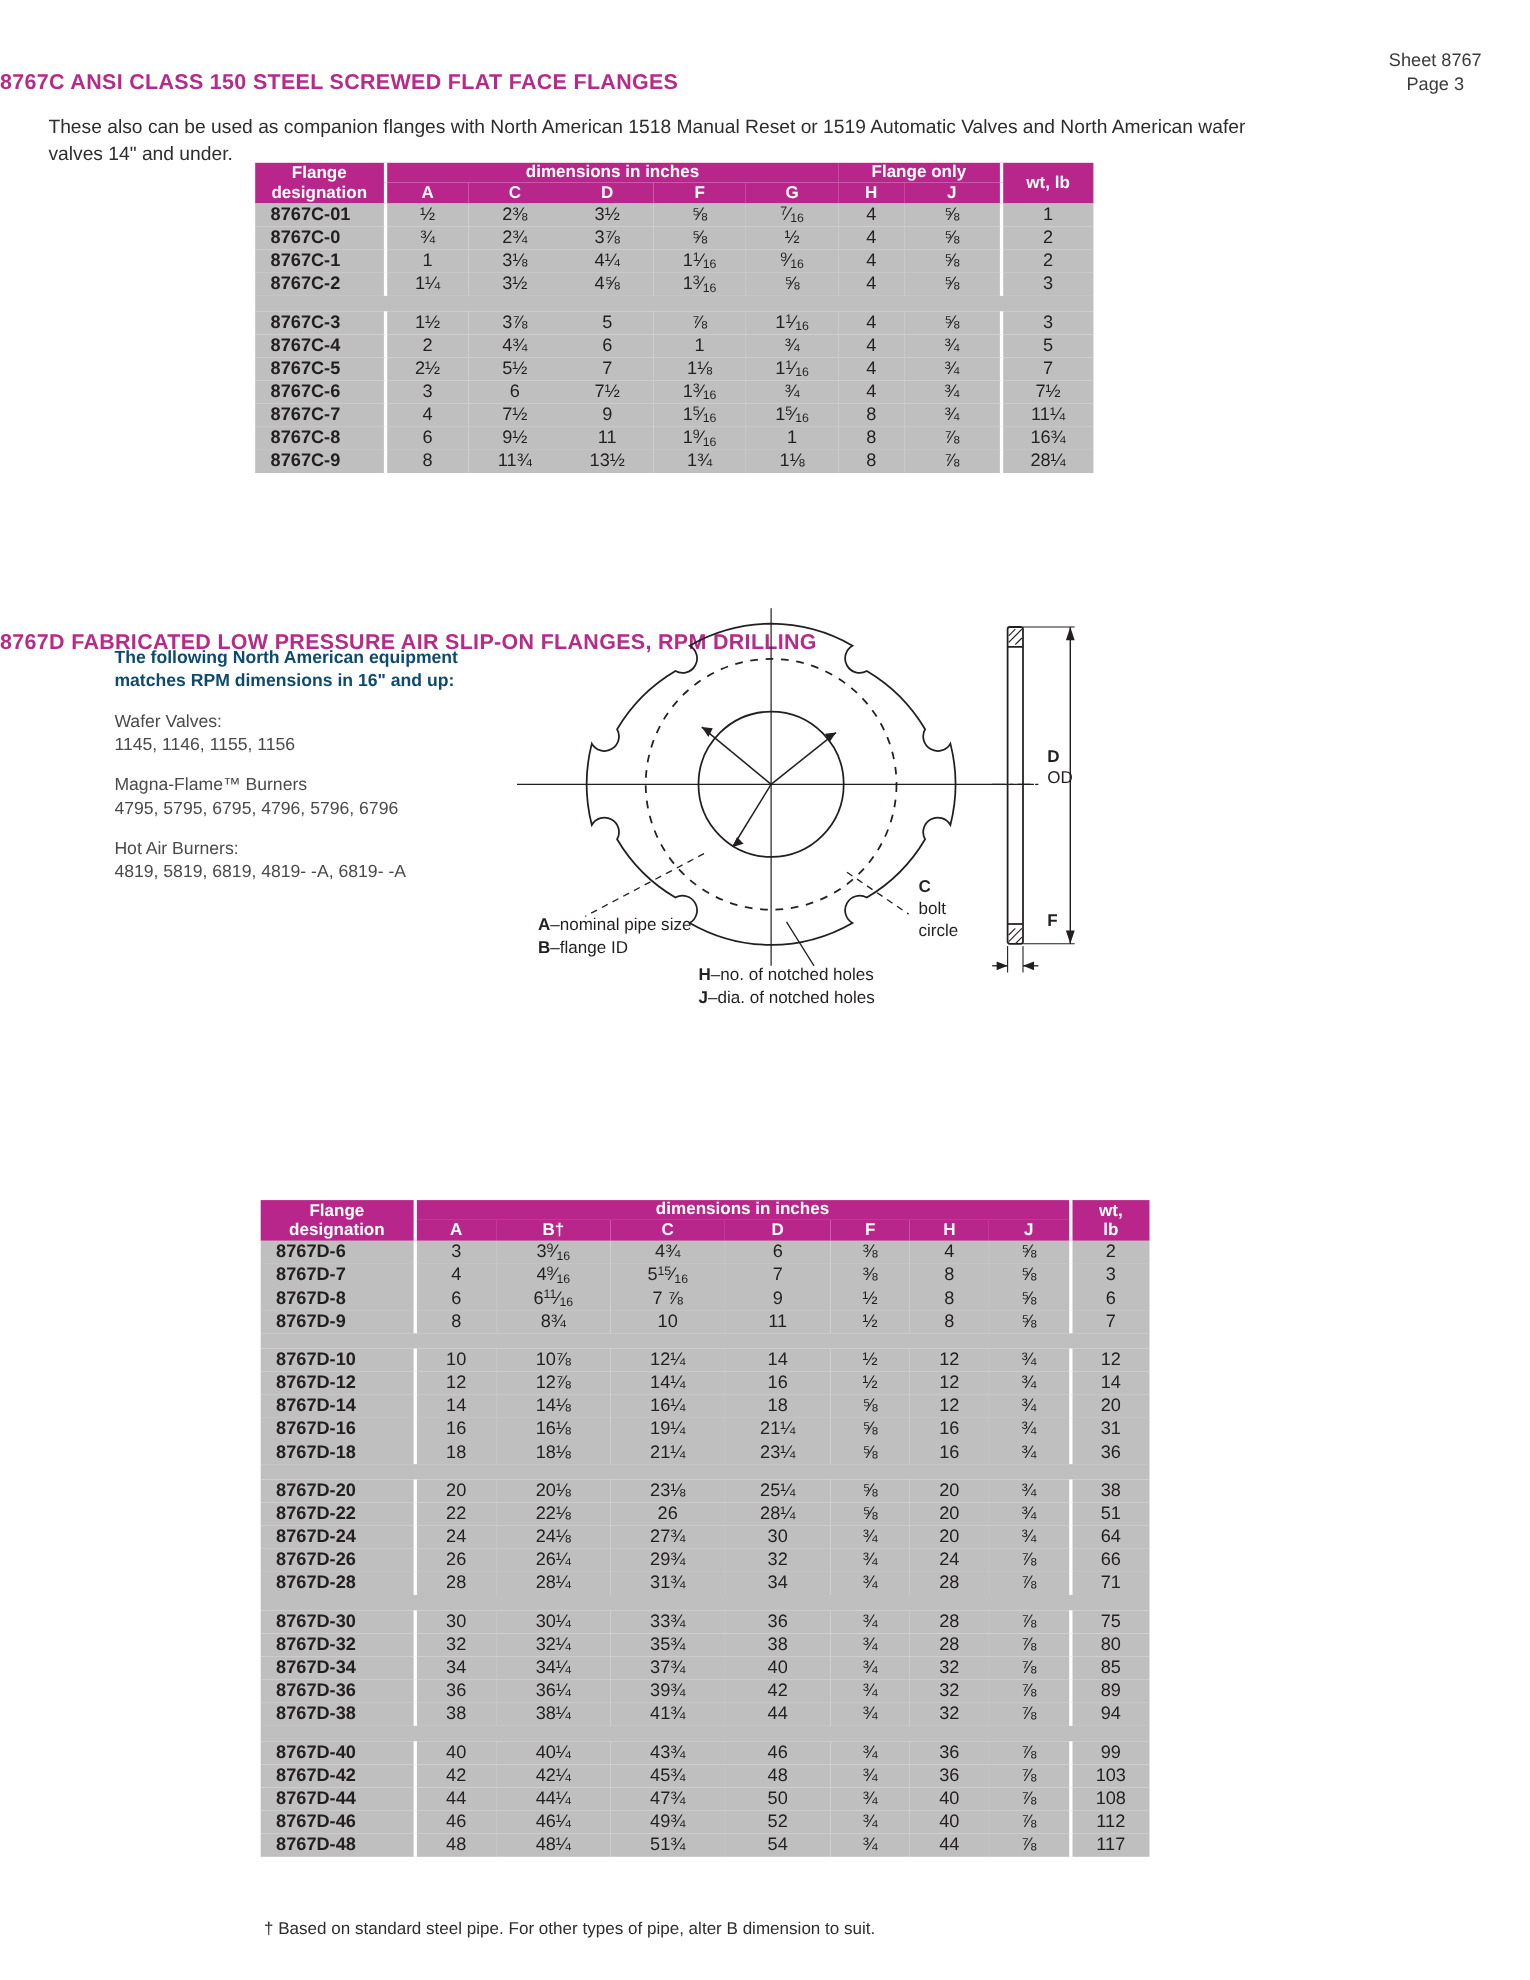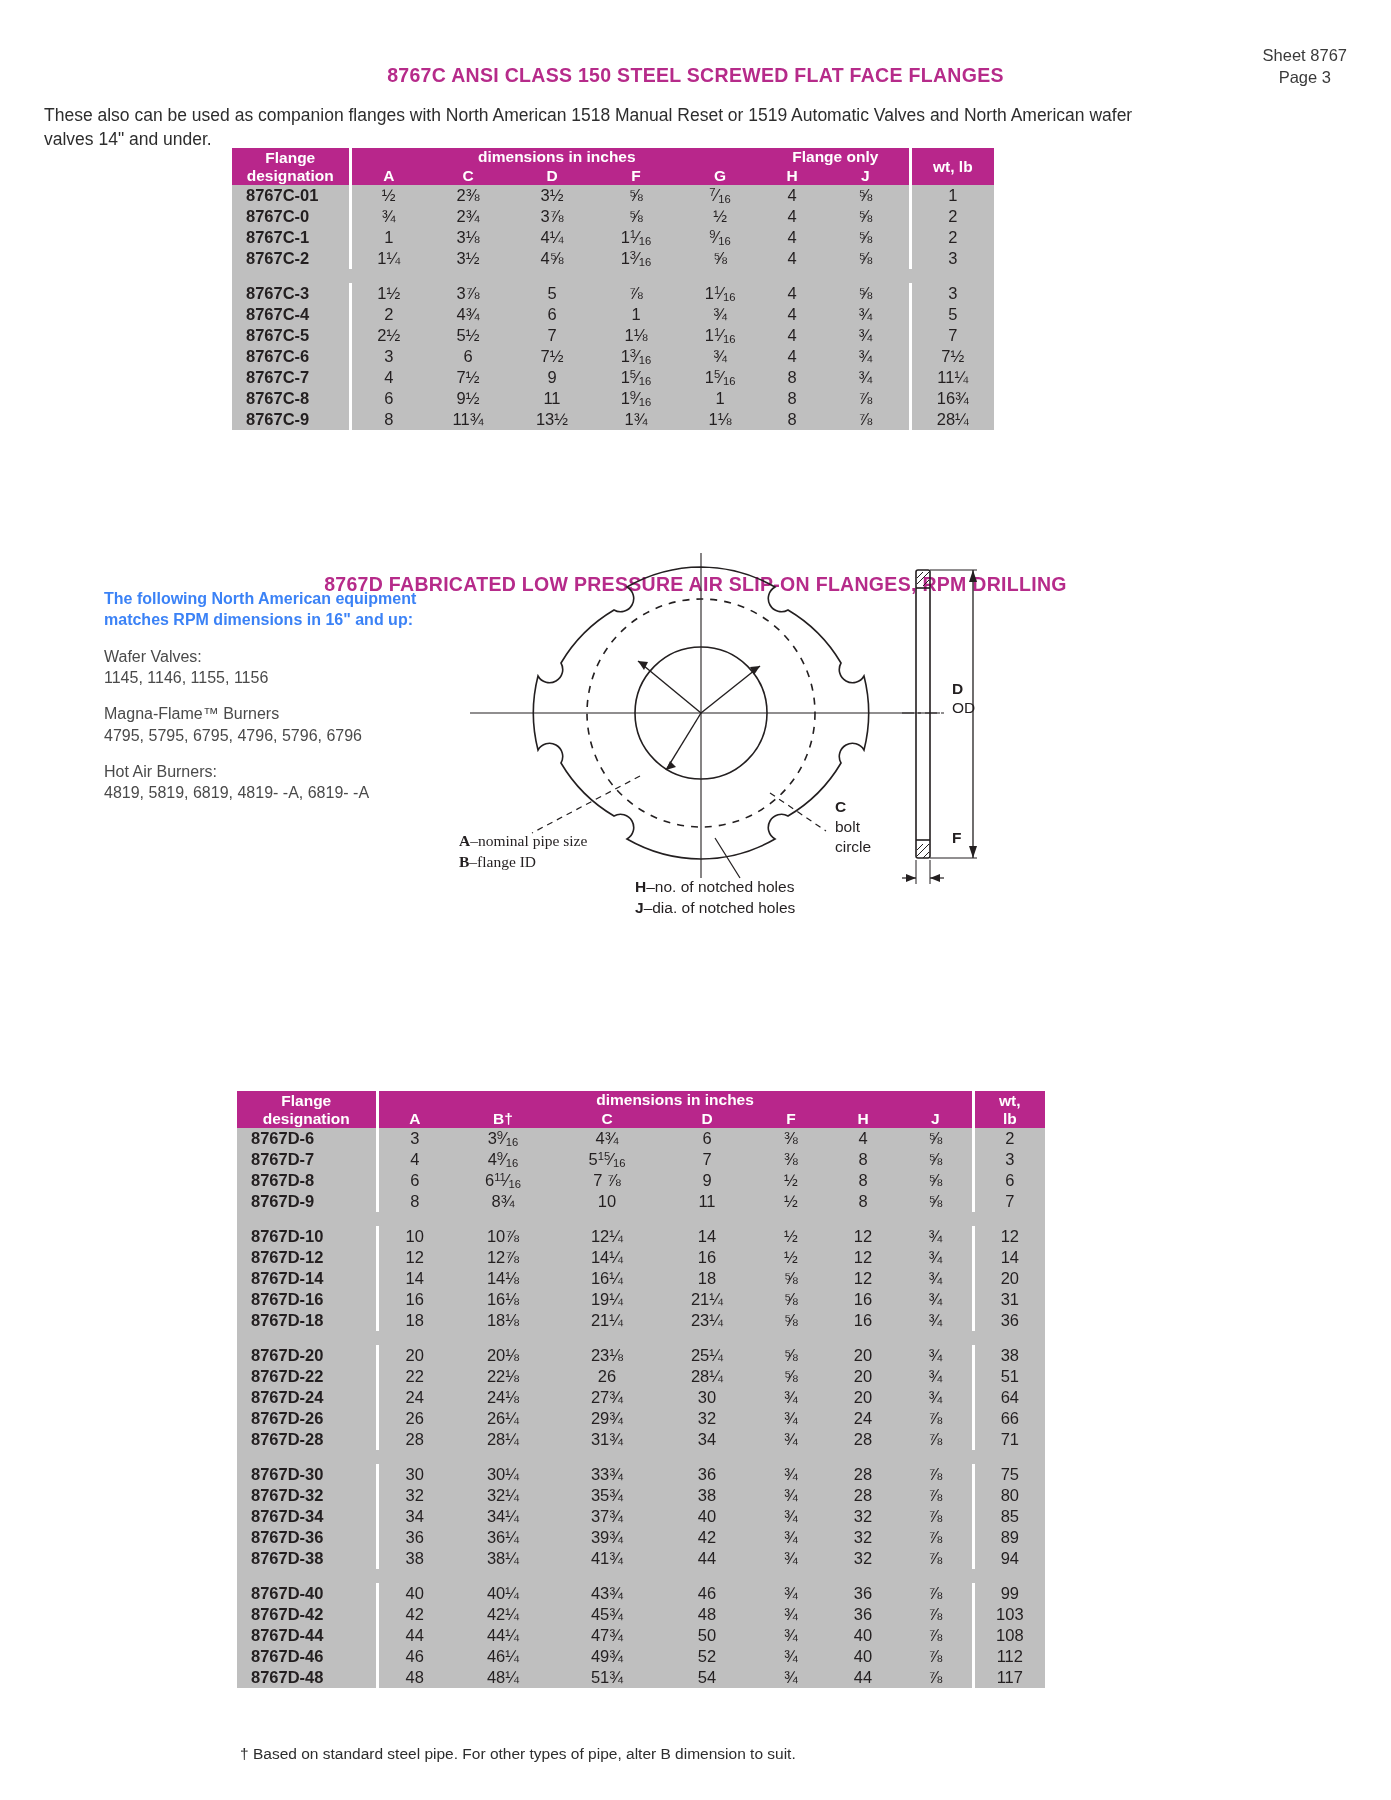--- a/index.html
+++ b/index.html
@@ -29,21 +29,20 @@
     font-size: 16.5px;
     line-height: 1.35;
     color: #3a3a3a;
   }
   .sheet-id div { white-space: nowrap; text-align: center; }
 
   h1.section-title {
     position: absolute;
     left: 0;
     width: 1391px;
-    text-align: center;
     margin: 0;
     font-size: 19.5px;
     font-weight: bold;
     letter-spacing: .3px;
     color: #b62b8a;
   }
   #title-c { top: 64px; }
   #title-d { top: 573px; }
 
   .intro {
@@ -140,21 +139,21 @@
     position: absolute;
     left: 104px;
     top: 588px;
     width: 330px;
     font-size: 16px;
     line-height: 1.32;
     color: #4a4a4a;
   }
   .eqp-block .lead {
     font-weight: bold;
-    color: #3b82f6;
+    color: #0c4a6e;
     margin-bottom: 16px;
   }
   .eqp-block .grp { margin-bottom: 15px; }
   .eqp-block .grp .cat { }
   .eqp-block .grp .nums { }
 
   
   #diagram {
     position: absolute;
     left: 470px;
@@ -163,21 +162,21 @@
     height: 380px;
   }
   .callout {
     position: absolute;
     font-size: 15.5px;
     color: #231f20;
     line-height: 1.35;
     white-space: nowrap;
   }
   .callout b { font-weight: bold; }
-  #callout-ab { left: 459px; top: 831px; font-family: Liberation Serif, serif; }
+  #callout-ab { left: 489px; top: 831px; }
   #callout-hj { left: 635px; top: 877px; }
   #callout-c  { left: 835px; top: 797px; line-height: 1.3; }
   #callout-dod{ left: 952px; top: 679px; line-height: 1.25; }
   #callout-f  { left: 952px; top: 828px; }
 </style>
 </head>
 <body>
 
 <div class="page">
 

